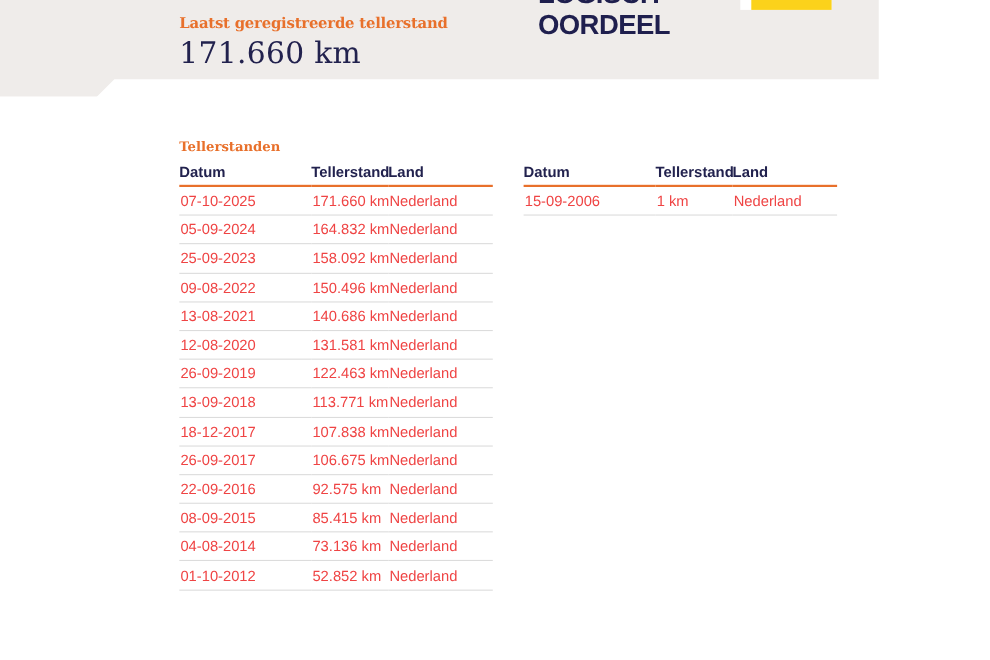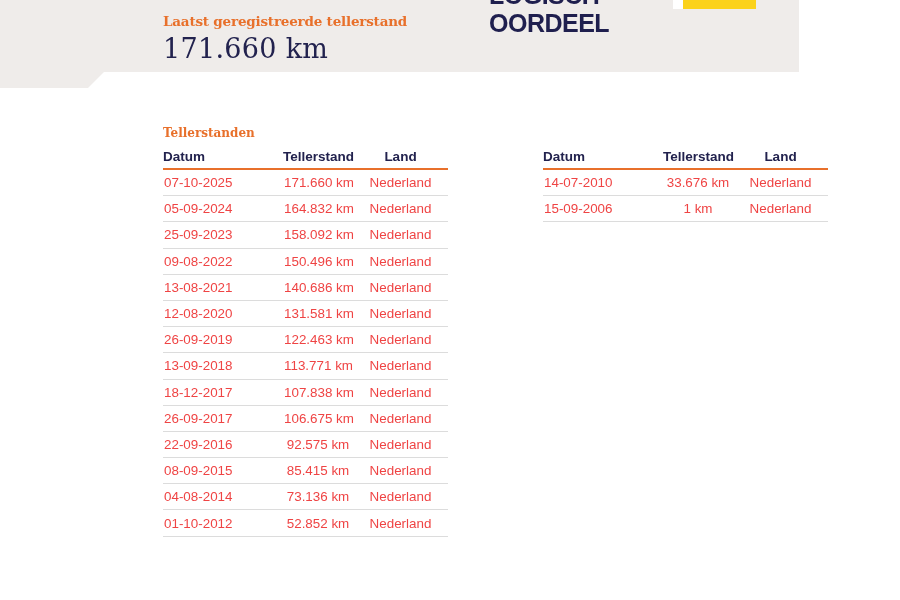--- a/index.html
+++ b/index.html
@@ -82,21 +82,21 @@
   }
   .section-title {
     font-family: "DejaVu Serif", serif;
     font-weight: bold;
     font-size: 12px;
     color: #E8702B;
     margin: 0 0 7px 0;
   }
   .tables {
     display: flex;
-    gap: 95px;
+    gap: 28px;
     align-items: flex-start;
   }
   table.t {
     width: 285px;
     border-collapse: collapse;
     table-layout: fixed;
   }
   table.t th {
     font-size: 13.5px;
     font-weight: 700;
@@ -106,21 +106,21 @@
   }
   table.t td {
     font-size: 13.4px;
     color: #ef4444;
     height: 23.2px;
     border-bottom: 1px solid #DCDCDC;
     vertical-align: middle;
     white-space: nowrap;
   }
   .a-left  { text-align: left; }
-  .a-right { text-align: center; }
+  .a-right { text-align: left; }
 </style>
 </head>
 <body>
 
 <div class="page">
 
   <div class="header-band">
     <div class="reading-block">
       <div class="reading-label">Laatst geregistreerde tellerstand</div>
       <div class="reading-value">171.660 km</div>
@@ -233,25 +233,20 @@
           </colgroup>
         <thead>
           <tr>
             <th class="a-left">Datum</th>
             <th class="a-right">Tellerstand</th>
             <th class="a-right">Land</th>
           </tr>
         </thead>
         <tbody>
           <tr>
-            <td class="a-left">14-07-2010</td>
-            <td class="a-right">33.676 km</td>
-            <td class="a-right">Nederland</td>
-          </tr>
-          <tr>
             <td class="a-left">15-09-2006</td>
             <td class="a-right">1 km</td>
             <td class="a-right">Nederland</td>
           </tr>
         </tbody>
       </table>
 
     </div>
   </div>
 

